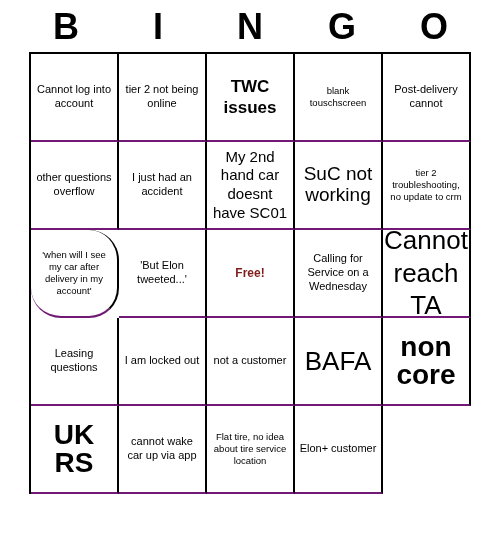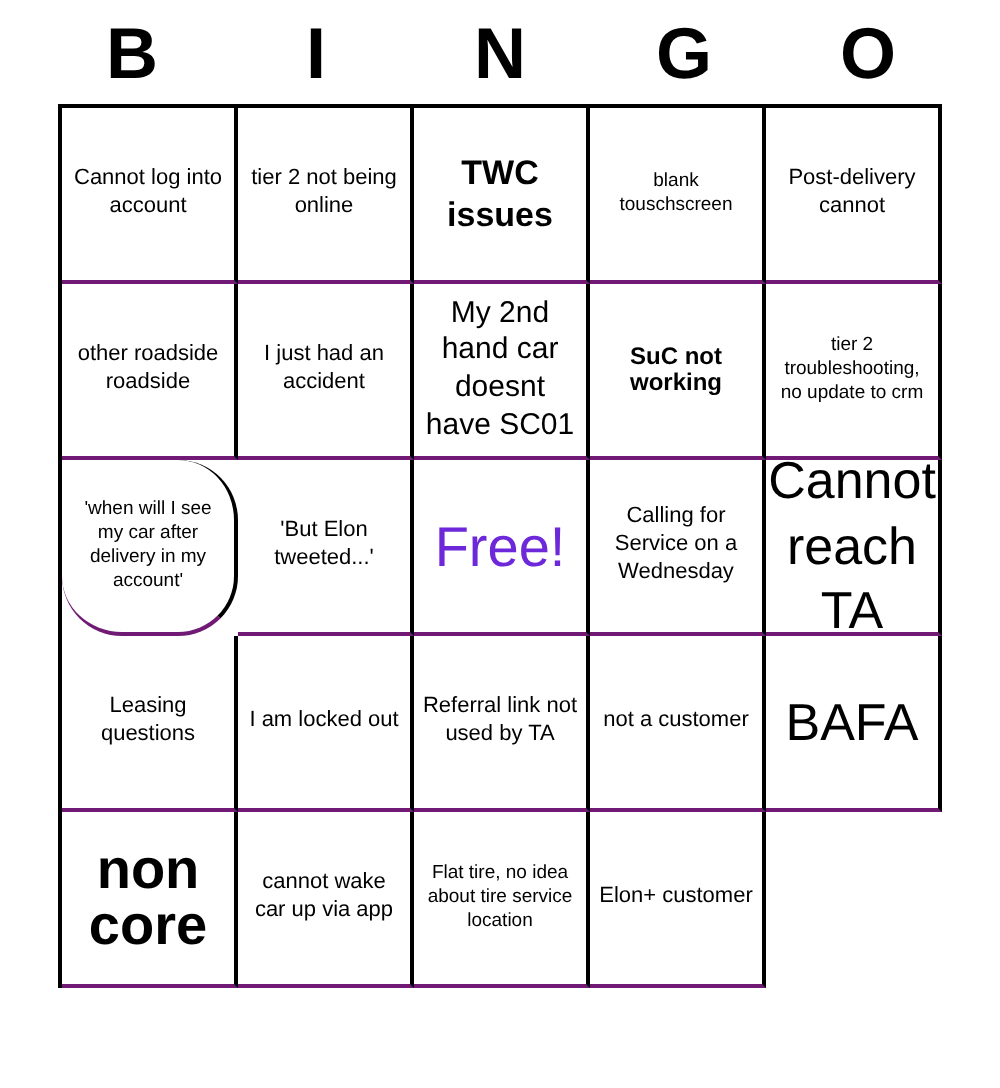--- a/index.html
+++ b/index.html
@@ -39,31 +39,31 @@
       align-items: center;
       justify-content: center;
       text-align: center;
       padding: 4px;
       font-size: 11px;
       line-height: 1.25;
       color: #000;
       background: #fff;
     }
     .cell.free {
-      font-size: 28px;
-      font-weight: normal;
-      color: #6d28d9;
+      font-size: 12px;
+      font-weight: bold;
+      color: #7f1d1d;
     }
     .cell.bold-large {
       font-size: 26px;
       font-weight: normal;
     }
     .cell.suc-not-working {
-      font-size: 12px;
-      font-weight: 700;
+      font-size: 19px;
+      font-weight: 400;
       line-height: 1.1;
     }
     .cell.twc {
       font-size: 17px;
       font-weight: bold;
     }
   </style>
 </head>
 <body>
 
@@ -74,32 +74,32 @@
   <span class="bingo-letter">G</span>
   <span class="bingo-letter">O</span>
 </div>
 
 <div class="bingo-grid" id="grid">
     <div class="cell">Cannot log into account</div>
     <div class="cell">tier 2 not being online</div>
     <div class="cell twc">TWC issues</div>
     <div class="cell" style="font-size: 9.5px;">blank touschscreen</div>
     <div class="cell">Post-delivery cannot</div>
-    <div class="cell">other roadside roadside</div>
+    <div class="cell">other questions overflow</div>
     <div class="cell">I just had an accident</div>
     <div class="cell" style="font-size: 15px;">My 2nd hand car doesnt have SC01</div>
     <div class="cell suc-not-working">SuC not working</div>
     <div class="cell" style="font-size: 9.5px;">tier 2 troubleshooting, no update to crm</div>
     <div class="cell" style="font-size: 9.5px; border-radius: 30px;">'when will I see my car after delivery in my account'</div>
     <div class="cell">'But Elon tweeted...'</div>
     <div class="cell free">Free!</div>
     <div class="cell">Calling for Service on a Wednesday</div>
     <div class="cell bold-large">Cannot reach TA</div>
     <div class="cell">Leasing questions</div>
     <div class="cell">I am locked out</div>
-    <div class="cell">Referral link not used by TA</div>
     <div class="cell">not a customer</div>
     <div class="cell bold-large">BAFA</div>
     <div class="cell" style="font-size: 28px; font-weight: bold; line-height: 1;">non core</div>
+    <div class="cell" style="font-size: 28px; font-weight: bold; line-height: 1;">UK RS</div>
     <div class="cell">cannot wake car up via app</div>
     <div class="cell" style="font-size: 9.5px;">Flat tire, no idea about tire service location</div>
     <div class="cell">Elon+ customer</div>
   </div>
 
 </body></html>

